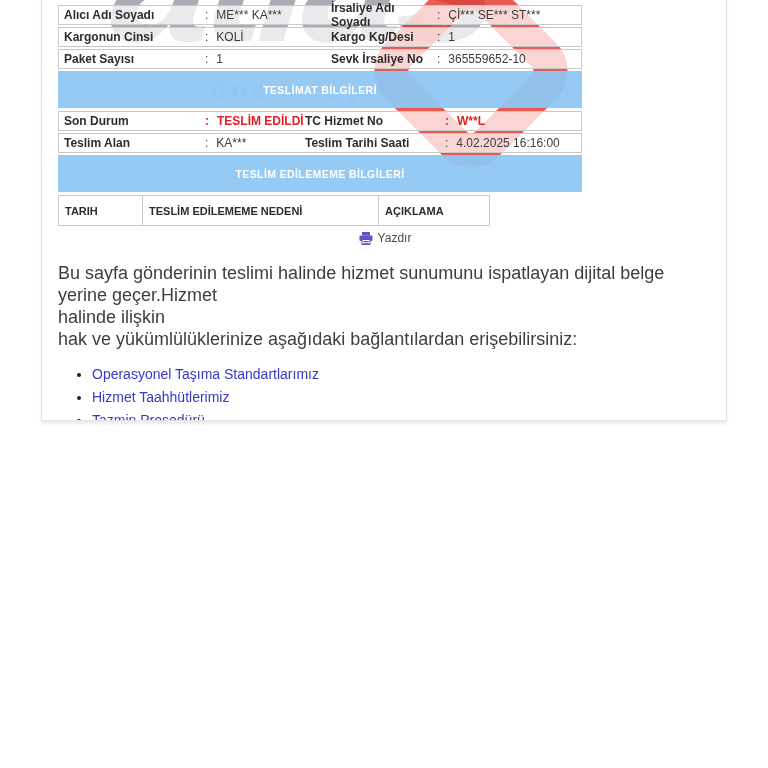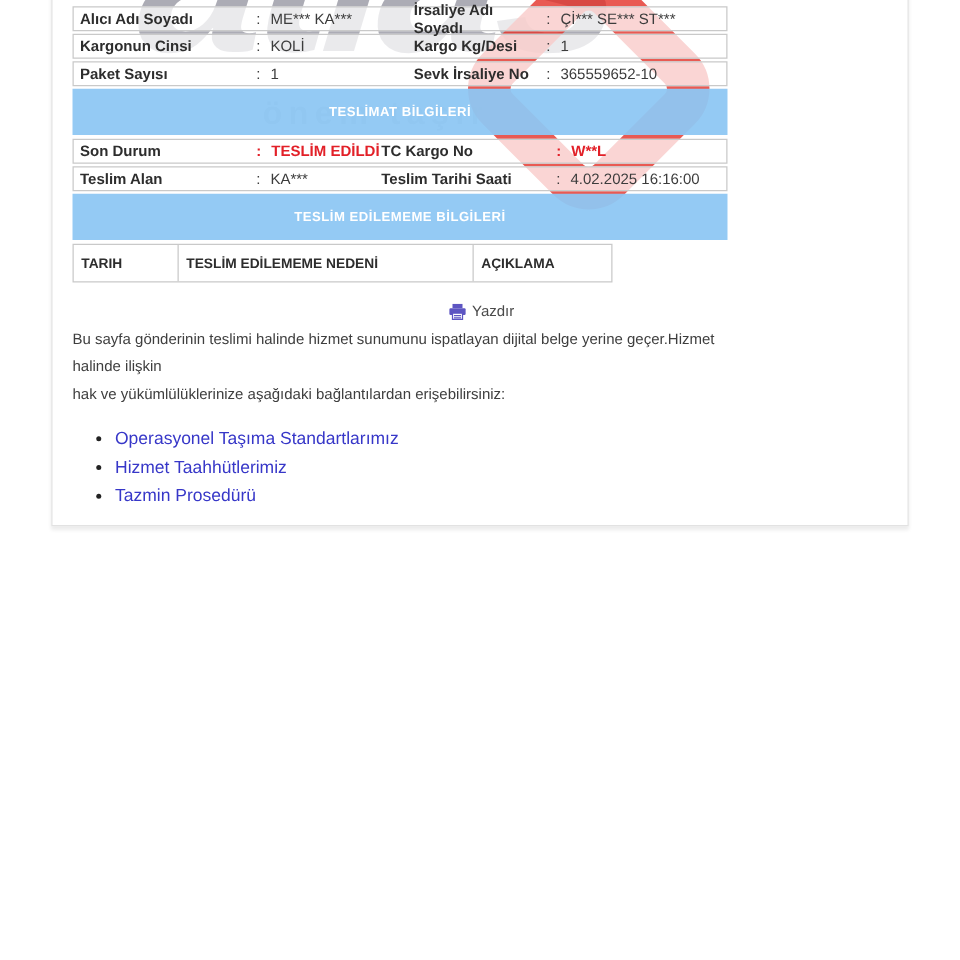--- a/index.html
+++ b/index.html
@@ -57,26 +57,26 @@
   .btable{
     width:432px;height:31px;box-sizing:border-box;display:flex;align-items:stretch;
     border:1px solid #c9c9c9;background:rgba(255,255,255,0.75);
     font-size:11px;font-weight:bold;color:#2d2d2d;
   }
   .bcell{display:flex;align-items:center;padding-left:6px;box-sizing:border-box;}
   .bc1{width:84px;border-right:1px solid #c9c9c9;}
   .bc2{flex:1;border-right:1px solid #c9c9c9;}
   .bc3{width:110px;}
   .print-row{
-    width:654px;margin-top:16px;display:flex;align-items:center;justify-content:center;
+    width:654px;margin-top:5px;display:flex;align-items:center;justify-content:center;
     font-size:12px;color:#4a4a4a;cursor:pointer;
   }
   .print-row svg{margin-right:5px;display:block;}
   .note{
-    margin-top:4px;font-size:12px;line-height:22px;color:#3e3e3e;
+    margin-top:17px;font-size:18px;line-height:22px;color:#3e3e3e;
   }
   .note span{display:block;}
   .links{
     margin:13px 0 0 0;padding:0 0 0 34px;list-style:disc;
   }
   .links li{
     line-height:23px;font-size:14px;color:#222222;
   }
   .links a{color:#3737c8;text-decoration:none;cursor:pointer;}
 </style>
@@ -113,21 +113,21 @@
         <span class="c4"><span class="colon">:</span><span>365559652-10</span></span>
       </div>
     </div>
 
     <div class="band">TESLİMAT BİLGİLERİ</div>
 
     <div class="tbl">
       <div class="trow">
         <span class="lbl d1">Son Durum</span>
         <span class="d2 red"><span class="colon">:</span><span>TESLİM EDİLDİ</span></span>
-        <span class="lbl d3">TC Kargo No</span>
+        <span class="lbl d3">TC Hizmet No</span>
         <span class="d4 red"><span class="colon">:</span><span>W**L</span></span>
       </div>
       <div class="trow">
         <span class="lbl d1">Teslim Alan</span>
         <span class="d2"><span class="colon">:</span><span>KA***</span></span>
         <span class="lbl d3">Teslim Tarihi Saati</span>
         <span class="d4"><span class="colon">:</span><span>4.02.2025 16:16:00</span></span>
       </div>
     </div>
 

